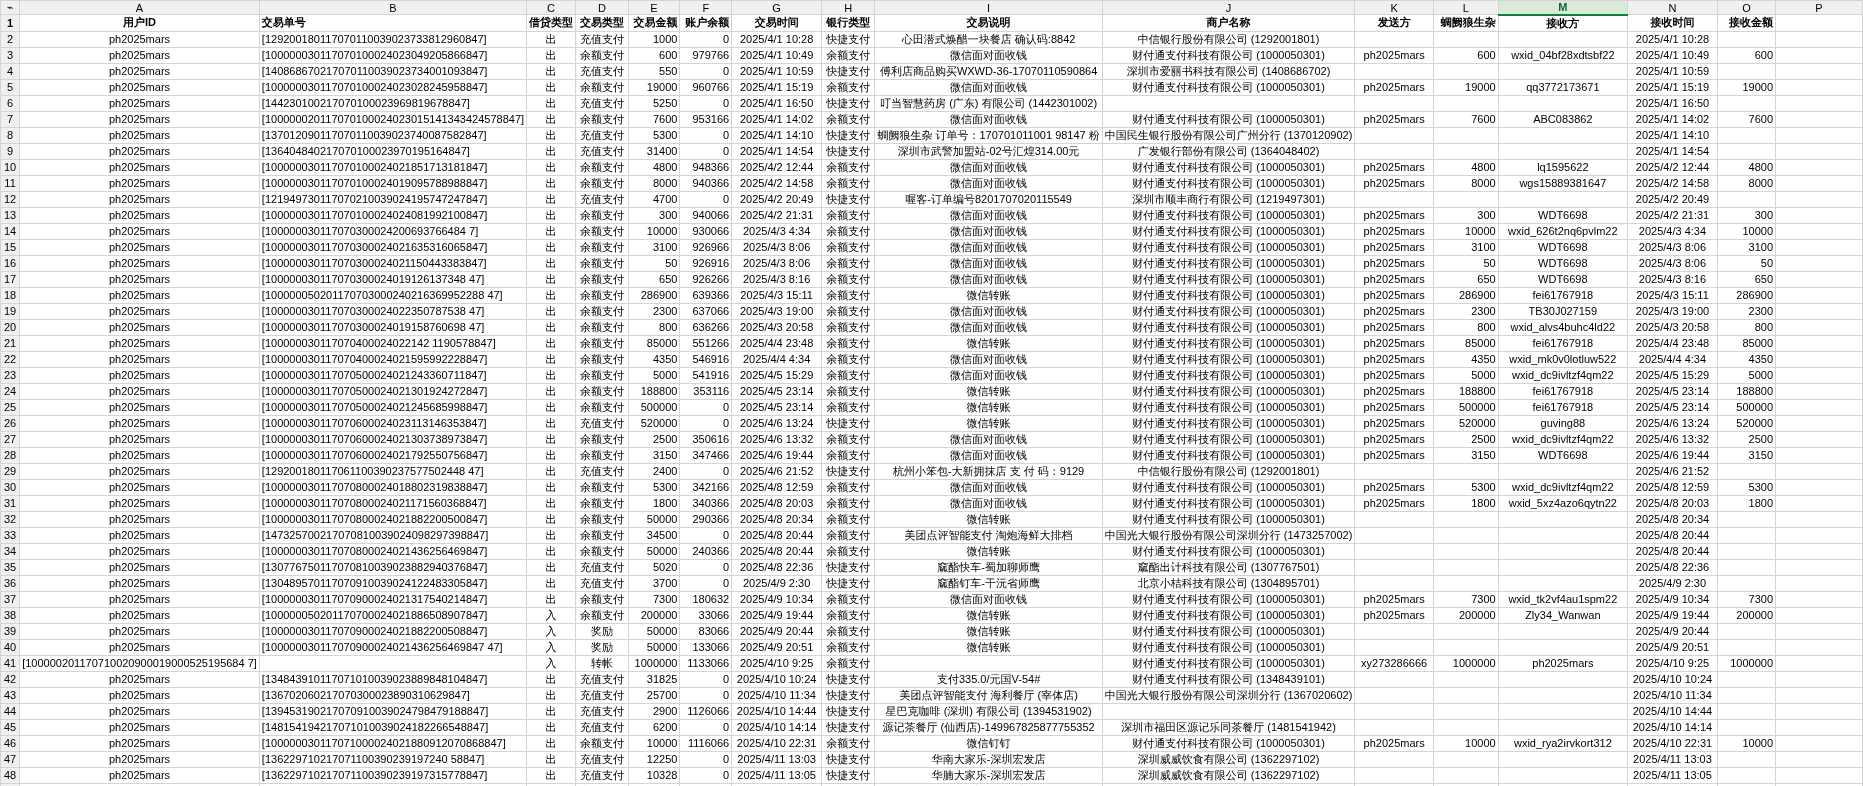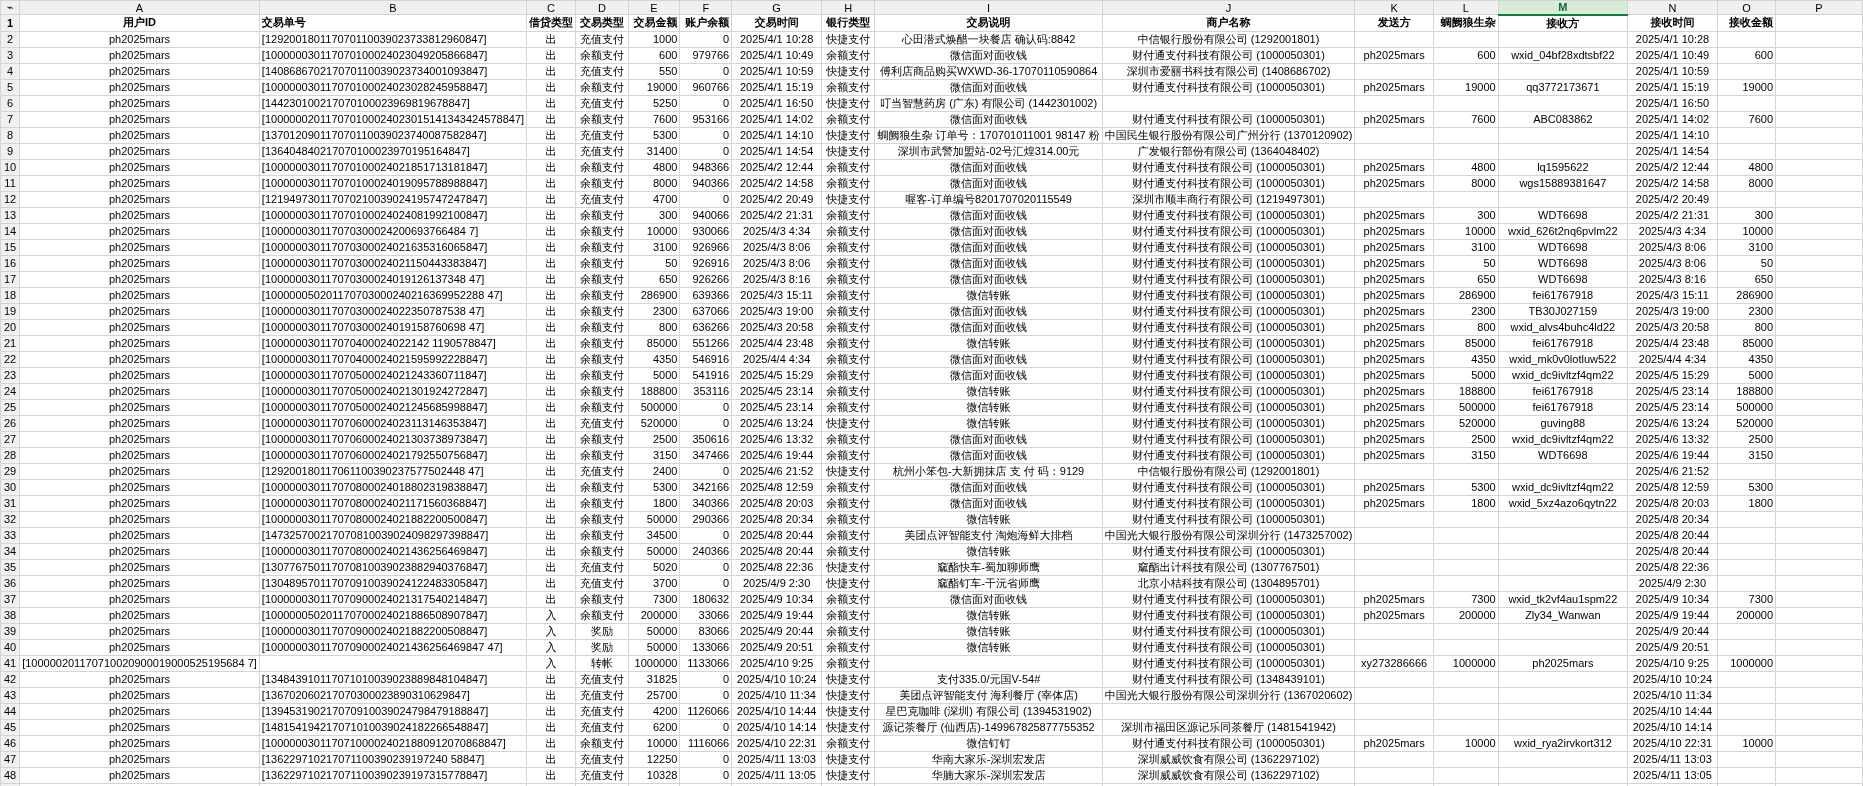--- a/index.html
+++ b/index.html
@@ -927,21 +927,21 @@
           <td class="c">2025/4/10 11:34</td>
           <td class="r"></td>
           <td class="l"></td>
         </tr>
         <tr>
           <td class="rowhdr">44</td>
           <td class="c">ph2025mars</td>
           <td class="l">[139453190217070910039024798479188847]</td>
           <td class="c">出</td>
           <td class="c">充值支付</td>
-          <td class="r">4200</td>
+          <td class="r">2900</td>
           <td class="r">1126066</td>
           <td class="c">2025/4/10 14:44</td>
           <td class="c">快捷支付</td>
           <td class="c">星巴克咖啡 (深圳) 有限公司 (1394531902)</td>
           <td class="c"></td>
           <td class="c"></td>
           <td class="r"></td>
           <td class="c selcol"></td>
           <td class="c">2025/4/10 14:44</td>
           <td class="r"></td>

